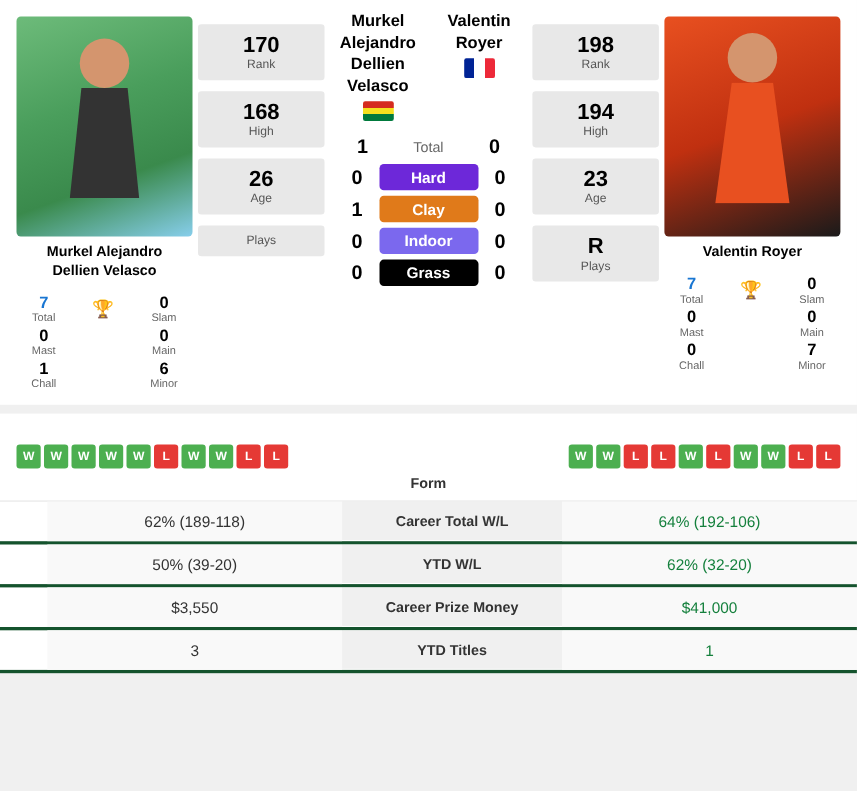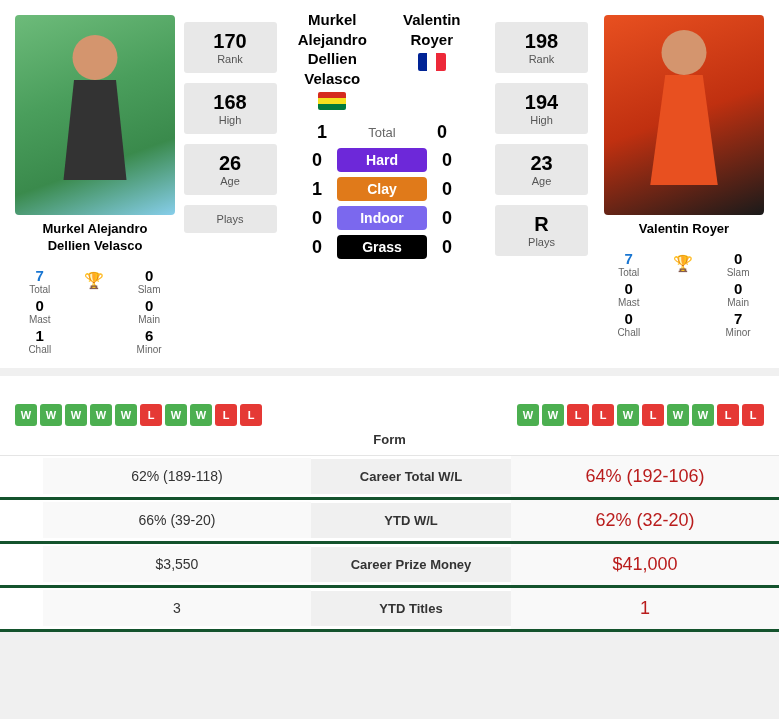--- a/index.html
+++ b/index.html
@@ -19,21 +19,21 @@
     .left-player-col { flex: 0 0 170px; display: flex; flex-direction: column; align-items: center; padding: 5px; }
     .right-player-col { flex: 0 0 170px; display: flex; flex-direction: column; align-items: center; padding: 5px; }
     .center-main-col { flex: 1; display: flex; flex-direction: column; align-items: center; padding: 5px 0; }
 
     .player-center-name { font-size: 17px; font-weight: bold; text-align: center; line-height: 1.3; margin-bottom: 4px; }
 
     .vs-scores { display: flex; flex-direction: column; align-items: center; gap: 5px; width: 100%; }
     .score-line { display: flex; align-items: center; gap: 10px; justify-content: center; }
     .s-num { font-size: 18px; font-weight: bold; width: 20px; text-align: center; }
 
-    .gray-stat-box { background: #e8e8e8; border-radius: 3px; padding: 8px 10px; text-align: center; width: 93px; margin: 2px auto; }
+    .gray-stat-box { background: #e8e8e8; border-radius: 3px; padding: 8px 10px; text-align: center; width: 115px; margin: 2px auto; }
     .gray-stat-box .gsb-val { font-size: 20px; font-weight: bold; }
     .gray-stat-box .gsb-lbl { font-size: 11px; color: #555; }
 
     .player-stat-grid { display: grid; grid-template-columns: auto auto auto; gap: 2px 6px; width: 100%; text-align: center; margin-top: 4px; }
     .psg-val { font-size: 15px; font-weight: bold; }
     .psg-val.blue { color: #1976D2; }
     .psg-lbl { font-size: 10px; color: #666; }
     .psg-trophy { font-size: 16px; color: #4a90d9; display: flex; align-items: center; justify-content: center; }
 
     .bottom-section { background: #fff; margin-top: 4px; }
@@ -41,21 +41,21 @@
     .form-badges-left { display: flex; gap: 3px; flex: 1; }
     .form-badges-right { display: flex; gap: 3px; flex: 1; justify-content: flex-end; }
     .form-center-label { flex: 0 0 80px; text-align: center; font-size: 13px; font-weight: bold; color: #333; margin-top: 48px; }
     .badge { width: 22px; height: 22px; border-radius: 3px; display: flex; align-items: center; justify-content: center; font-size: 11px; font-weight: bold; color: #fff; }
     .bw { background: #4CAF50; }
     .bl { background: #e53935; }
 
     .data-row { display: flex; align-items: center; border-bottom: 3px solid #14532d; padding-left: 43px; }
     .data-left { flex: 1; text-align: center; padding: 10px 15px; font-size: 14px; color: #333; background: #f9f9f9; }
     .data-center { flex: 0 0 200px; text-align: center; padding: 10px 5px; font-size: 13px; font-weight: bold; color: #333; background: #f0f0f0; }
-    .data-right { flex: 1; text-align: center; padding: 10px 15px; font-size: 18px; color: #b91c1c; background: #f9f9f9; }
+    .data-right { flex: 1; text-align: center; padding: 10px 15px; font-size: 14px; color: #15803d; background: #f9f9f9; }
 
     .photo-placeholder-left {
       width: 160px;
       height: 200px;
       background: linear-gradient(160deg, #6dbb7a 0%, #4a9e5c 40%, #3a8a4c 70%, #87ceeb 100%);
       border-radius: 4px;
       position: relative;
       overflow: hidden;
     }
     .photo-placeholder-left::before {
@@ -297,21 +297,21 @@
         </div>
     </div>
 
     <div id="stats-rows-container">
         <div class="data-row">
       <div class="data-left">62% (189-118)</div>
       <div class="data-center">Career Total W/L</div>
       <div class="data-right">64% (192-106)</div>
     </div>
         <div class="data-row">
-      <div class="data-left">66% (39-20)</div>
+      <div class="data-left">50% (39-20)</div>
       <div class="data-center">YTD W/L</div>
       <div class="data-right">62% (32-20)</div>
     </div>
         <div class="data-row">
       <div class="data-left">$3,550</div>
       <div class="data-center">Career Prize Money</div>
       <div class="data-right">$41,000</div>
     </div>
         <div class="data-row">
       <div class="data-left">3</div>

